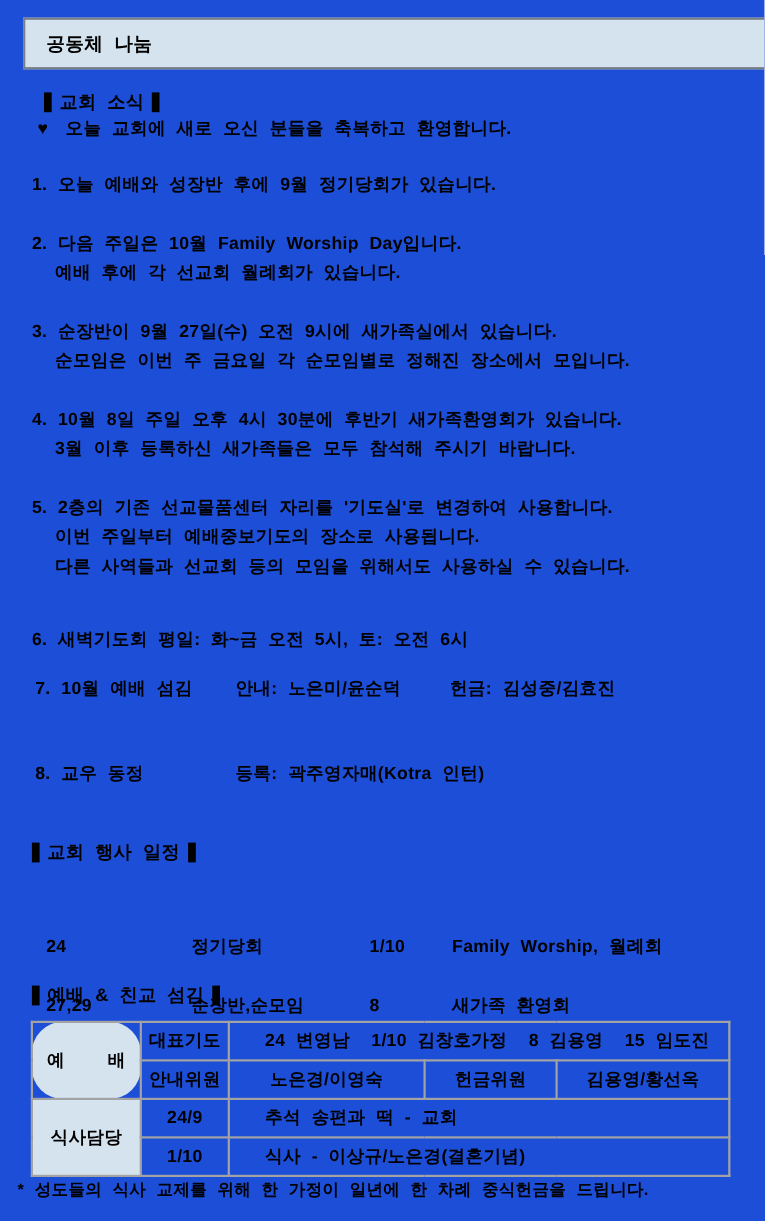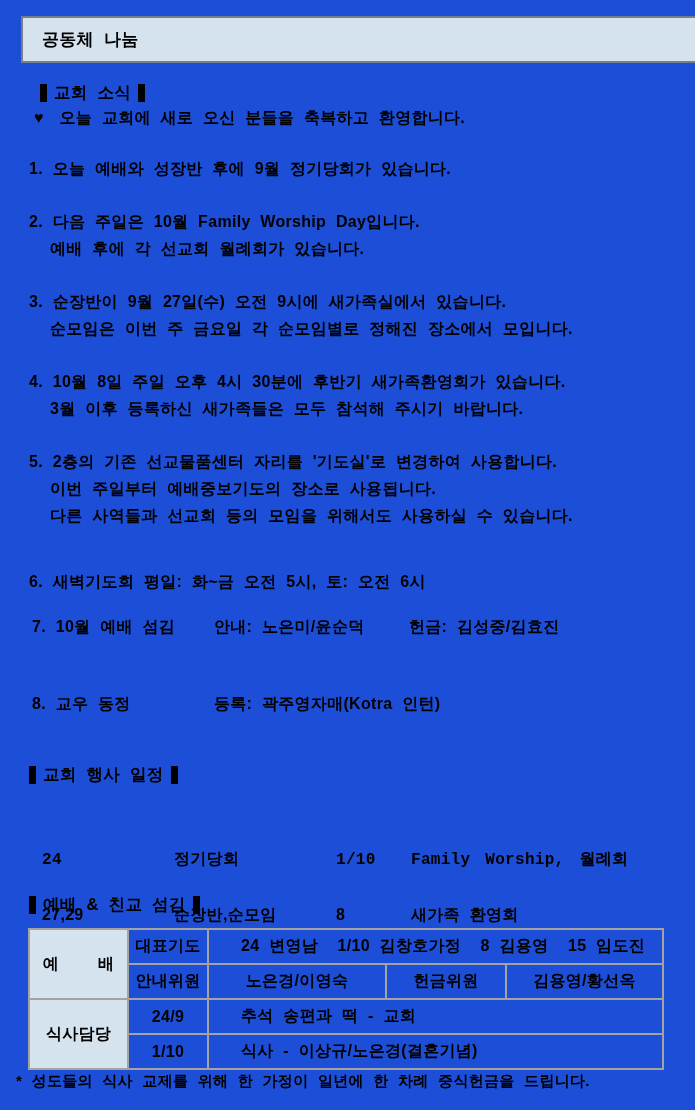--- a/index.html
+++ b/index.html
@@ -51,21 +51,21 @@
   }
   table.serving td{
     border:2px solid #a3a3a3;
     height:33px;
     text-align:center;
     padding:0;
     font-size:16px;
     overflow:hidden;
   }
   table.serving td.group{background:#d5e3ef;}
-  table.serving td.pre{white-space:pre;}
+  table.serving td.pre{white-space:pre;border-radius:28px;}
   table.serving td.left{text-align:left;padding-left:32px;white-space:pre;}
   .footnote{font-size:15px;white-space:nowrap;}
 </style>
 </head>
 <body>
 
 <div class="page">
 
   <div class="abs header-box">
     <span>공동체 나눔</span>
@@ -121,21 +121,21 @@
     <span class="seg" style="left:32px;">8. 교우 동정</span>
     <span class="seg" style="left:214px;">등록: 곽주영자매(Kotra 인턴)</span>
   </div>
 
   <div class="abs sec-title" style="left:29px;top:764px;">
     <span class="bar l"></span>
     <span>교회 행사 일정</span>
     <span class="bar r"></span>
   </div>
 
-  <div class="abs sched-row" style="left:0;top:793px;width:687px;font-family:Liberation Mono, monospace;">
+  <div class="abs sched-row" style="left:0;top:793px;width:687px;">
     <span class="c1">24</span>
     <span class="c2">정기당회</span>
     <span class="c3">1/10</span>
     <span class="c4">Family Worship, 월례회</span>
   </div>
   <div class="abs sched-row" style="left:0;top:820px;width:637px;">
     <span class="c1">27,29</span>
     <span class="c2">순장반,순모임</span>
     <span class="c3">8</span>
     <span class="c4">새가족 환영회</span>

